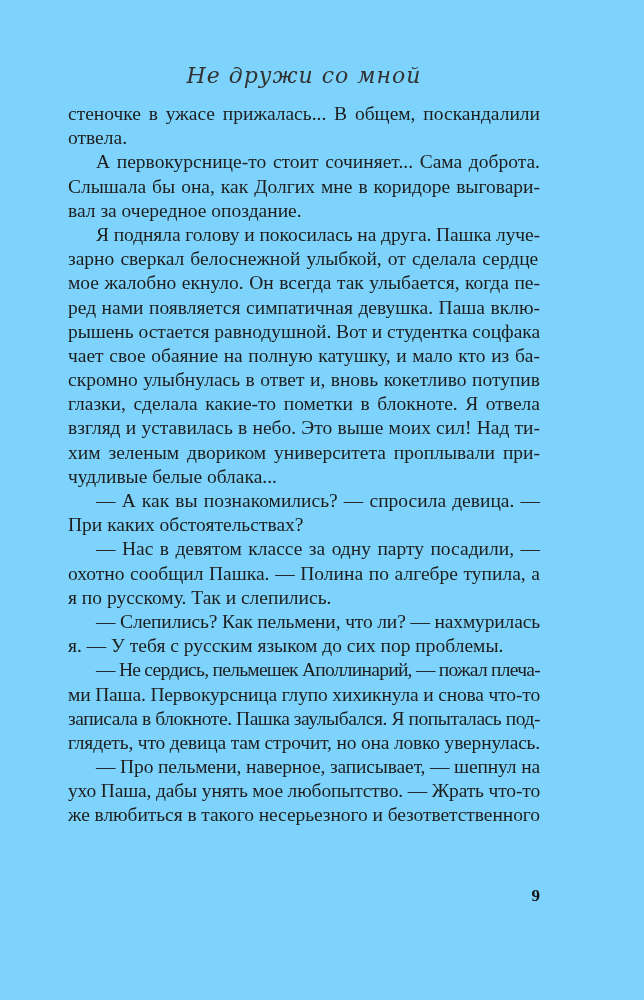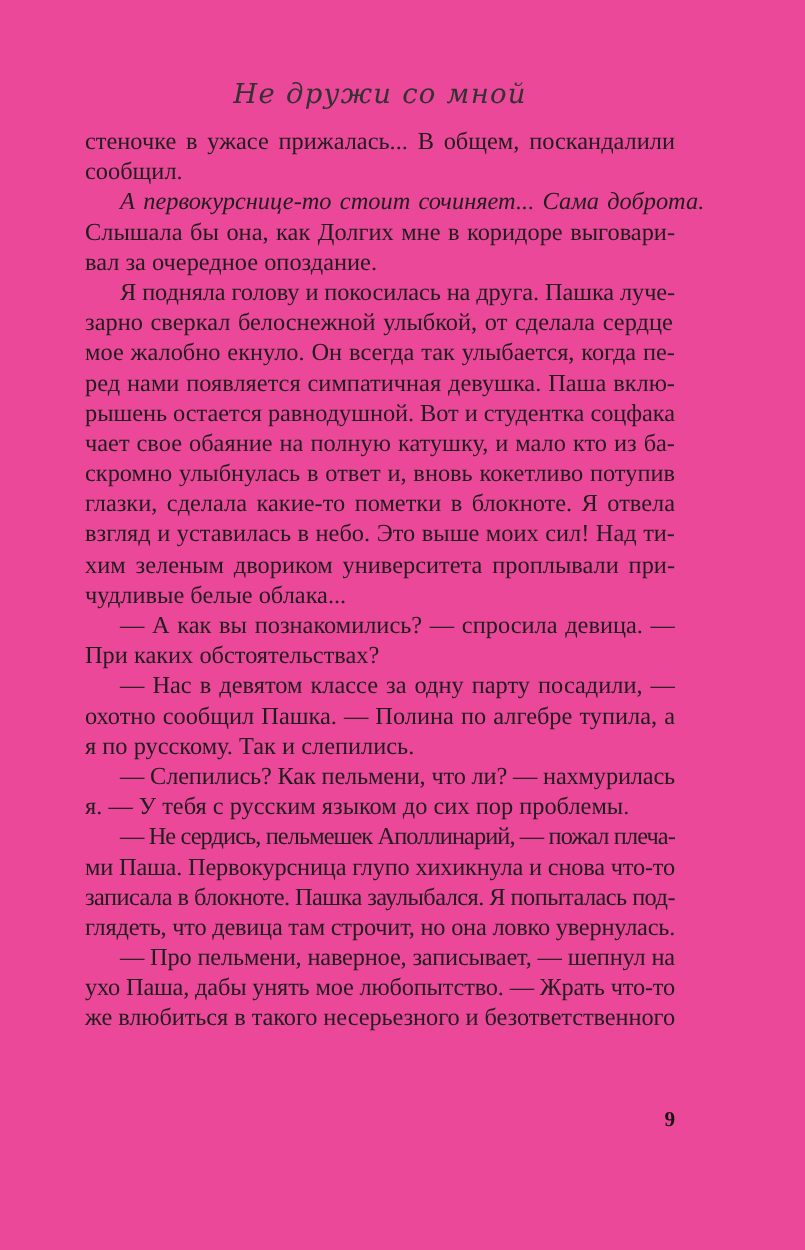--- a/index.html
+++ b/index.html
@@ -4,21 +4,21 @@
 <style>
   html, body {
     margin: 0;
     padding: 0;
     background: #ffffff;
   }
   .page {
     position: relative;
     width: 644px;
     height: 1000px;
-    background: #ec4899;
+    background: #7dd3fc;
     overflow: hidden;
   }
   .running-title {
     position: absolute;
     left: 68px;
     top: 60px;
     width: 472px;
     text-align: center;
     font-family: "DejaVu Serif", serif;
     font-style: italic;
@@ -58,22 +58,22 @@
   }
 </style>
 </head>
 <body>
 
 <div class="page">
   <div class="running-title">Не дружи со мной</div>
 
   <div class="text-block">
       <div class="line"><span style="word-spacing: 2.948px;">стеночке в ужасе прижалась... В общем, поскандалили</span></div>
-      <div class="line"><span>сообщил.</span></div>
-      <div class="line indent"><span style="word-spacing: 1.778px; font-style: italic;">А первокурснице-то стоит сочиняет... Сама доброта.</span></div>
+      <div class="line"><span>отвела.</span></div>
+      <div class="line indent"><span style="word-spacing: 1.778px;">А первокурснице-то стоит сочиняет... Сама доброта.</span></div>
       <div class="line"><span style="word-spacing: 1.148px;">Слышала бы она, как Долгих мне в коридоре выговари-</span></div>
       <div class="line"><span>вал за очередное опоздание.</span></div>
       <div class="line indent"><span style="letter-spacing: -0.084px;">Я подняла голову и покосилась на друга. Пашка луче-</span></div>
       <div class="line"><span style="word-spacing: 1.208px;">зарно сверкал белоснежной улыбкой, от сделала сердце</span></div>
       <div class="line"><span style="word-spacing: 0.627px;">мое жалобно екнуло. Он всегда так улыбается, когда пе-</span></div>
       <div class="line"><span style="word-spacing: 0.669px;">ред нами появляется симпатичная девушка. Паша вклю-</span></div>
       <div class="line"><span style="letter-spacing: -0.04px;">рышень остается равнодушной. Вот и студентка соцфака</span></div>
       <div class="line"><span style="word-spacing: 0.728px;">чает свое обаяние на полную катушку, и мало кто из ба-</span></div>
       <div class="line"><span style="word-spacing: 0.565px;">скромно улыбнулась в ответ и, вновь кокетливо потупив</span></div>
       <div class="line"><span style="word-spacing: 2.705px;">глазки, сделала какие-то пометки в блокноте. Я отвела</span></div>

